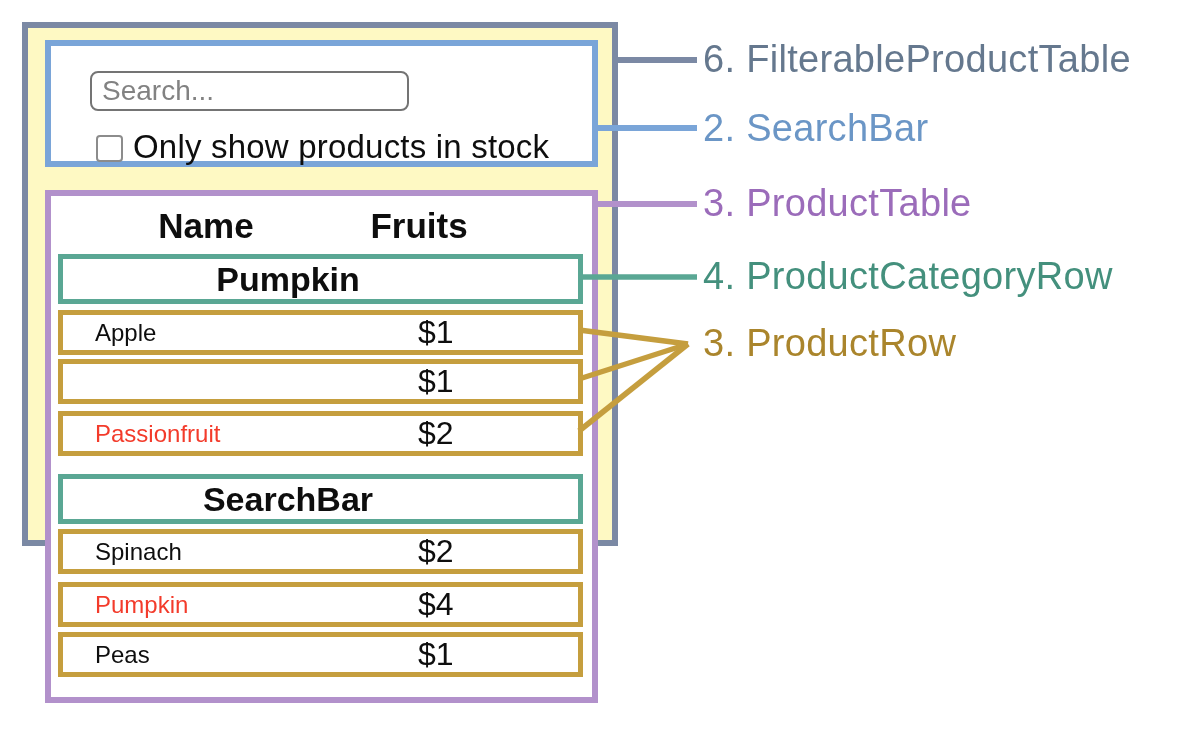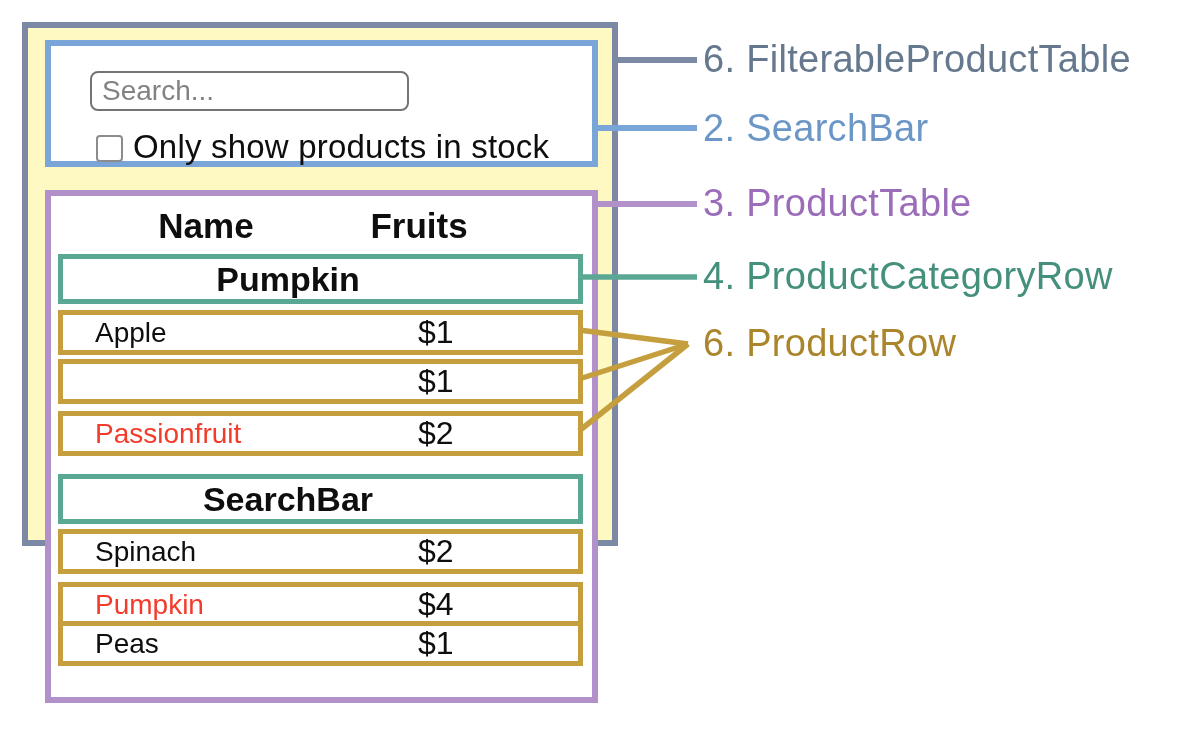--- a/index.html
+++ b/index.html
@@ -40,21 +40,21 @@
     position:absolute;left:7px;width:525px;height:50px;box-sizing:border-box;
     border:5px solid #5aa794;background:#fff;
     display:flex;align-items:center;justify-content:center;padding-right:65px;
     font-weight:bold;font-size:34px;
   }
   .product-row{
     position:absolute;left:7px;width:525px;height:45px;box-sizing:border-box;
     border:5px solid #c59e3e;background:#fff;
     display:flex;align-items:center;padding-left:32px;
   }
-  .cell-name{font-size:28px;white-space:nowrap;}
+  .cell-name{font-size:24px;white-space:nowrap;}
   .cell-price{position:absolute;left:355px;top:0;height:100%;display:flex;align-items:center;font-size:32px;}
   .out-of-stock .cell-name{color:#f33b2b;}
   
   .connectors{position:absolute;left:0;top:0;width:1200px;height:744px;pointer-events:none;}
   .ln-slate{stroke:#7b89a4;stroke-width:6;}
   .ln-blue{stroke:#7aa5d8;stroke-width:6;}
   .ln-purple{stroke:#b291cb;stroke-width:6;}
   .ln-teal{stroke:#5aa794;stroke-width:5.5;}
   .ln-gold{stroke:#c59e3e;stroke-width:5.5;fill:none;}
   
@@ -106,35 +106,35 @@
       <div class="category-row" style="top:278px">SearchBar</div>
 
       <div class="product-row" style="top:333px">
         <span class="cell-name">Spinach</span>
         <span class="cell-price">$2</span>
       </div>
       <div class="product-row out-of-stock" style="top:386px">
         <span class="cell-name">Pumpkin</span>
         <span class="cell-price">$4</span>
       </div>
-      <div class="product-row" style="top:425px">
+      <div class="product-row" style="top:436px">
         <span class="cell-name">Peas</span>
         <span class="cell-price">$1</span>
       </div>
     </div>
   </div>
 
   <svg class="connectors" viewBox="0 0 1200 744" xmlns="http://www.w3.org/2000/svg">
     <line class="ln-slate" x1="612" y1="60" x2="697" y2="60"></line>
     <line class="ln-blue" x1="594" y1="128" x2="697" y2="128"></line>
     <line class="ln-purple" x1="594" y1="204" x2="697" y2="204"></line>
     <line class="ln-teal" x1="579" y1="277" x2="697" y2="277"></line>
     <line class="ln-gold" x1="579" y1="330" x2="688" y2="344"></line>
     <line class="ln-gold" x1="579" y1="379" x2="688" y2="344"></line>
     <line class="ln-gold" x1="579" y1="431" x2="688" y2="344"></line>
   </svg>
 
   <div class="label label-1" style="top:60px">6. FilterableProductTable</div>
   <div class="label label-2" style="top:129px">2. SearchBar</div>
   <div class="label label-3" style="top:204px">3. ProductTable</div>
   <div class="label label-4" style="top:277px">4. ProductCategoryRow</div>
-  <div class="label label-5" style="top:344px">6. ProductRow</div>
+  <div class="label label-5" style="top:344px">3. ProductRow</div>
 </div>
 
 </body></html>

